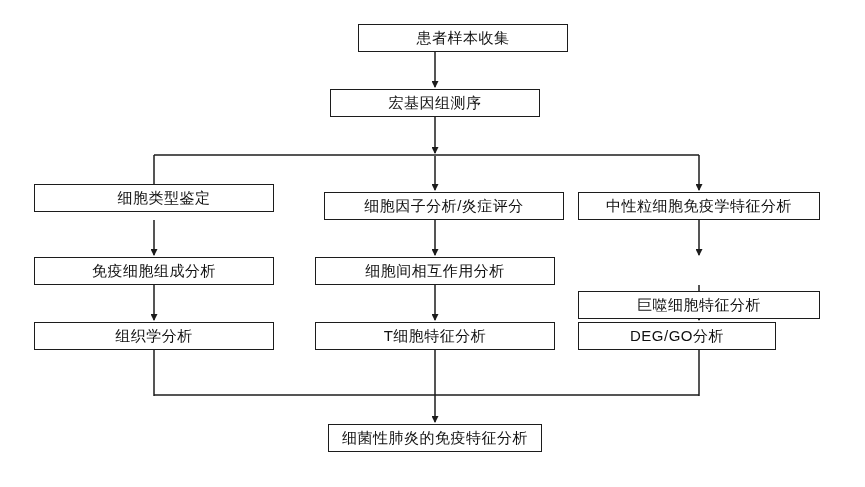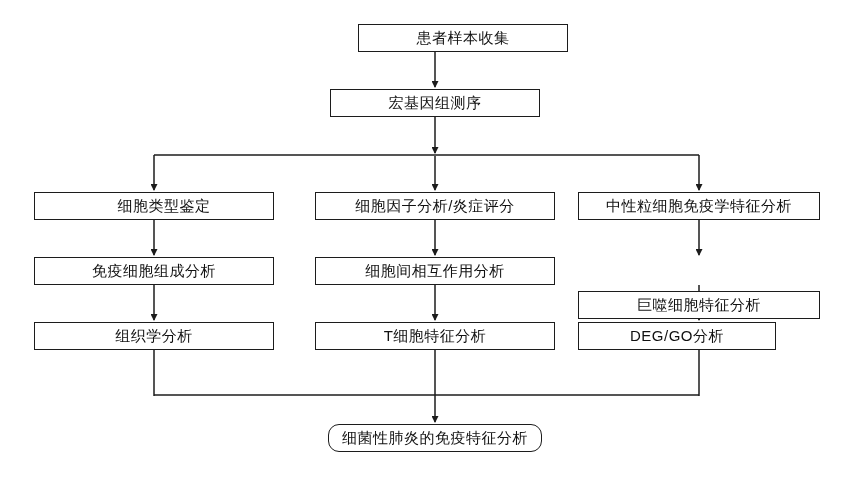--- a/index.html
+++ b/index.html
@@ -74,33 +74,33 @@
       <line x1="699" y1="350" x2="699" y2="396"></line>
       <line x1="154" y1="395" x2="699" y2="395"></line>
       <line x1="435" y1="350" x2="435" y2="422" marker-end="url(#arrow)"></line>
     </g>
   </svg>
 
   <div class="node" style="left:330px; top:24px; width:210px;margin-left:28px;">患者样本收集</div>
 
   <div class="node" style="left:330px; top:89px; width:210px;">宏基因组测序</div>
 
-  <div class="node" style="left:34px; top:192px; width:240px;padding-left:20px;">细胞类型鉴定</div>
+  <div class="node" style="left:34px; top:184px; width:240px;padding-left:20px;">细胞类型鉴定</div>
 
   <div class="node" style="left:34px; top:257px; width:240px;">免疫细胞组成分析</div>
 
   <div class="node" style="left:34px; top:322px; width:240px;">组织学分析</div>
 
-  <div class="node" style="left:315px; top:192px; width:240px;">细胞因子分析/炎症评分</div>
+  <div class="node" style="left:324px; top:192px; width:240px;">细胞因子分析/炎症评分</div>
 
   <div class="node" style="left:315px; top:257px; width:240px;">细胞间相互作用分析</div>
 
   <div class="node" style="left:315px; top:322px; width:240px;">T细胞特征分析</div>
 
   <div class="node" style="left:578px; top:192px; width:242px;">中性粒细胞免疫学特征分析</div>
 
   <div class="node" style="left:578px; top:257px; width:242px;margin-top:34px;">巨噬细胞特征分析</div>
 
   <div class="node" style="left:578px; top:322px; width:198px;">DEG/GO分析</div>
 
-  <div class="node" style="left:328px; top:424px; width:214px;border-radius:11px;">细菌性肺炎的免疫特征分析</div>
+  <div class="node" style="left:328px; top:424px; width:214px;">细菌性肺炎的免疫特征分析</div>
 
 </div>
 
 </body></html>

